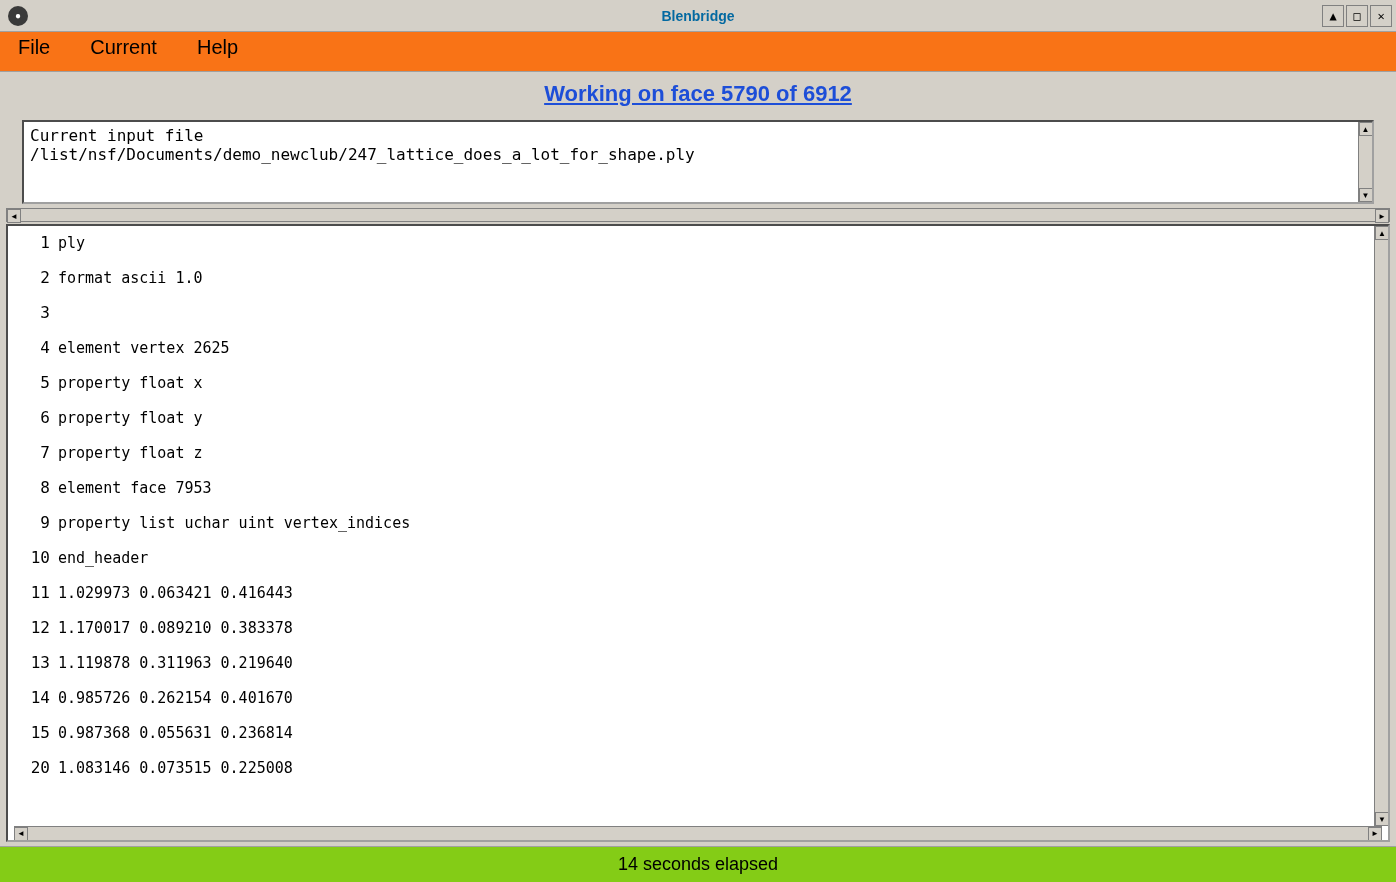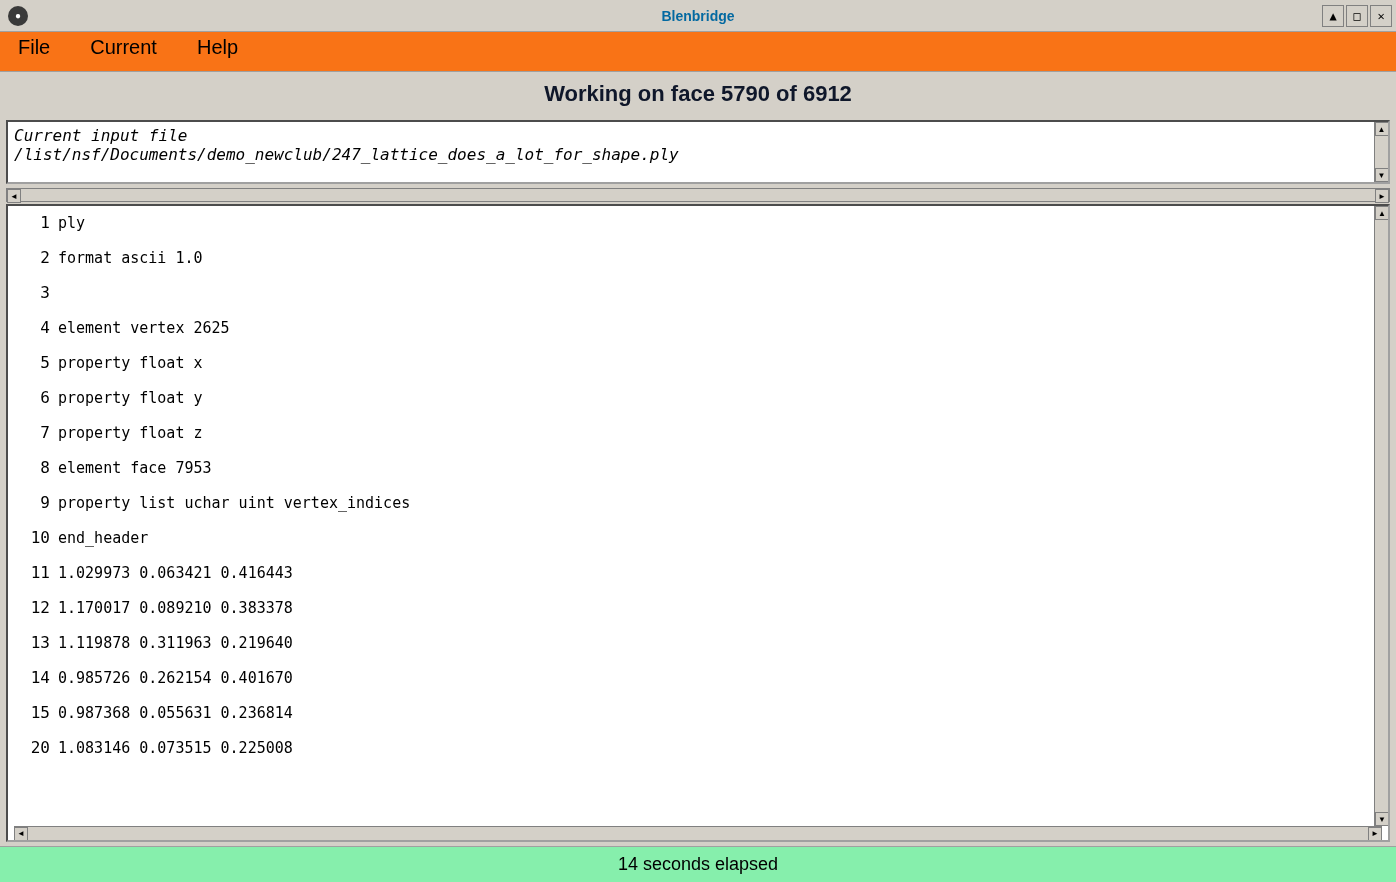--- a/index.html
+++ b/index.html
@@ -92,33 +92,33 @@
       background: #d4d0c8;
       height: 44px;
       display: flex;
       align-items: center;
       justify-content: center;
     }
 
     #status-bar .status-text {
       font-size: 22px;
       font-weight: bold;
-      color: #0f172a;
+      color: #1d4ed8;
+      text-decoration: underline;
     }
 
     
     #input-file-area {
       background: white;
       border: 2px inset #a0a0a0;
-      margin: 4px 6px;
-      height: 64px;
+      margin: 4px 22px;
+      height: 84px;
       overflow: hidden;
       position: relative;
       display: flex;
-      font-style: italic;
     }
 
     #input-file-area .text-content {
       flex: 1;
       padding: 4px 6px;
       font-family: monospace;
       font-size: 16px;
       color: #000;
       overflow: hidden;
     }
@@ -247,21 +247,21 @@
       height: 14px;
       background: #d4d0c8;
     }
 
     
     #bottom-status {
       height: 36px;
       display: flex;
       align-items: center;
       justify-content: center;
-      background: #86efac;
+      background: #84cc16;
       border-top: 1px solid #a0a0a0;
     }
 
     #bottom-status .bottom-text {
       font-size: 18px;
       color: #000;
     }
 
     
     #h-scrollbar-input {

